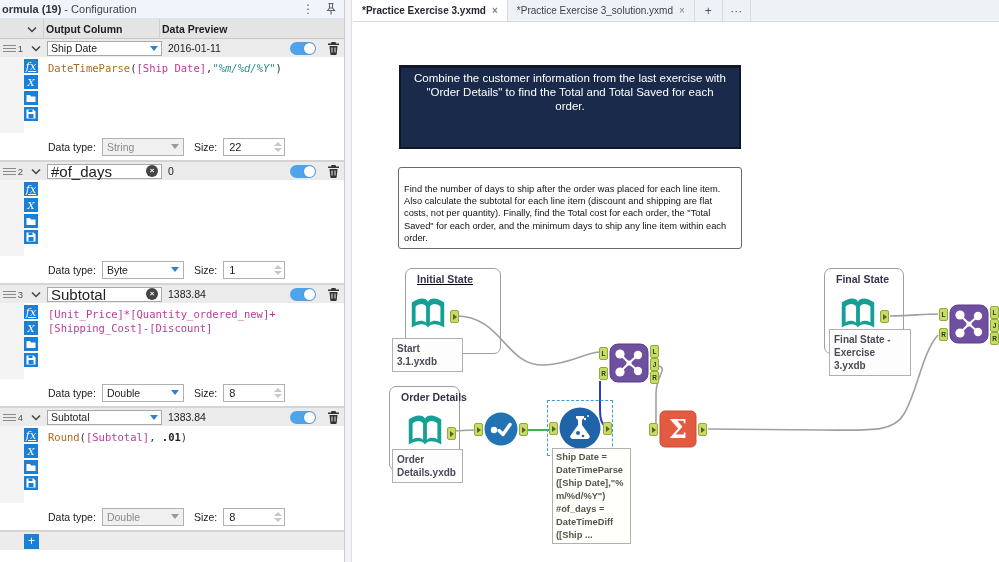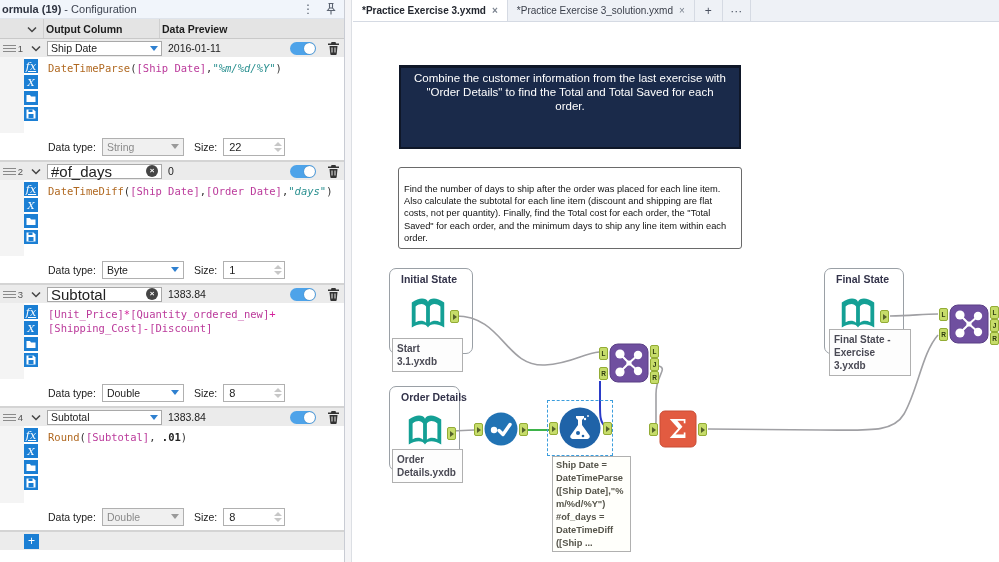--- a/index.html
+++ b/index.html
@@ -108,21 +108,21 @@
 
   .tool { position:absolute; z-index:4; cursor:pointer; }
   .anchor { position:absolute; z-index:5; width:9px; height:13px; background:#c6dc6a;
     border:1px solid #93ac35; border-radius:2px; font-size:6.5px; font-weight:bold; color:#2d3a10;
     display:flex; align-items:center; justify-content:center; cursor:crosshair; }
   .anchor .tri { width:0; height:0; border-top:3px solid transparent; border-bottom:3px solid transparent;
     border-left:4px solid #55622a; }
   .selbox { position:absolute; border:1px dashed #3b9ddd; z-index:3; }
   .annotation { position:absolute; left:199px; top:426px; width:79px; height:96px; z-index:4;
     background:#fffffb; border:1px solid #b0b0b0; padding:2px 3px; font-size:9.3px; line-height:13px;
-    font-weight:bold; color:#55544a; white-space:pre-line; overflow:hidden;margin-top:8px; }
+    font-weight:bold; color:#55544a; white-space:pre-line; overflow:hidden; }
 </style>
 </head>
 <body>
 
 <div class="app">
 
   <div class="config">
     <div class="cfg-header">
       <span class="ttl"><b>ormula (19)</b><span> - Configuration</span></span>
       <span class="sp"></span>
@@ -256,21 +256,20 @@
                 </svg>
               </button>
         <button class="iblue">
                 <svg width="10" height="10" viewBox="0 0 10 10">
                   <path d="M0.5 0.5 h7 l2 2 v7 h-9 z" fill="#fff"></path>
                   <rect x="2.5" y="5" width="5" height="4" fill="#1b7fd4"></rect>
                   <rect x="2.5" y="0.5" width="4" height="2.5" fill="#1b7fd4"></rect>
                 </svg>
               </button>
       </div>
-      <div class="expr"><span class="tok-fn">DateTimeDiff</span><span class="tok-p">(</span><span class="tok-field">[Ship Date]</span><span class="tok-p">,</span><span class="tok-field">[Order Date]</span><span class="tok-p">,</span><span class="tok-str">"days"</span><span class="tok-p">)</span></div>
     </div>
     <div class="frow-foot">
       <span class="lbl lbl-dt">Data type:</span>
       <div class="dtype">
               <span class="dv">Byte</span>
               <span class="ddarrow"></span>
             </div>
       <span class="lbl lbl-sz">Size:</span>
       <div class="sizebox">
               <span class="sv">1</span>
@@ -456,21 +455,21 @@
       </svg>
 
       <div class="titleblock">
         <div class="d">Combine the customer information from the last exercise with "Order Details" to find the Total and Total Saved for each order.</div>
       </div>
 
       <div class="instr">
         <div class="p2">Find the number of days to ship after the order was placed for each line item. Also calculate the subtotal for each line item (discount and shipping are flat costs, not per quantity). Finally, find the Total cost for each order, the "Total Saved" for each order, and the minimum days to ship any line item within each order.</div>
       </div>
 
-      <div class="container" style="left:36px; top:246px; width:84px; height:86px;">
+      <div class="container" style="left:52px; top:246px; width:96px; height:86px;text-decoration:underline;">
         <div class="clabel">Initial State</div>
       </div>
       <div class="container" style="left:36px; top:364px; width:71px; height:85px;">
         <div class="clabel">Order Details</div>
       </div>
       <div class="container" style="left:471px; top:246px; width:80px; height:86px;">
         <div class="clabel">Final State</div>
       </div>
 
       <svg class="tool" style="left:54px; top:271px;" width="42" height="44" viewBox="0 0 44 44">

